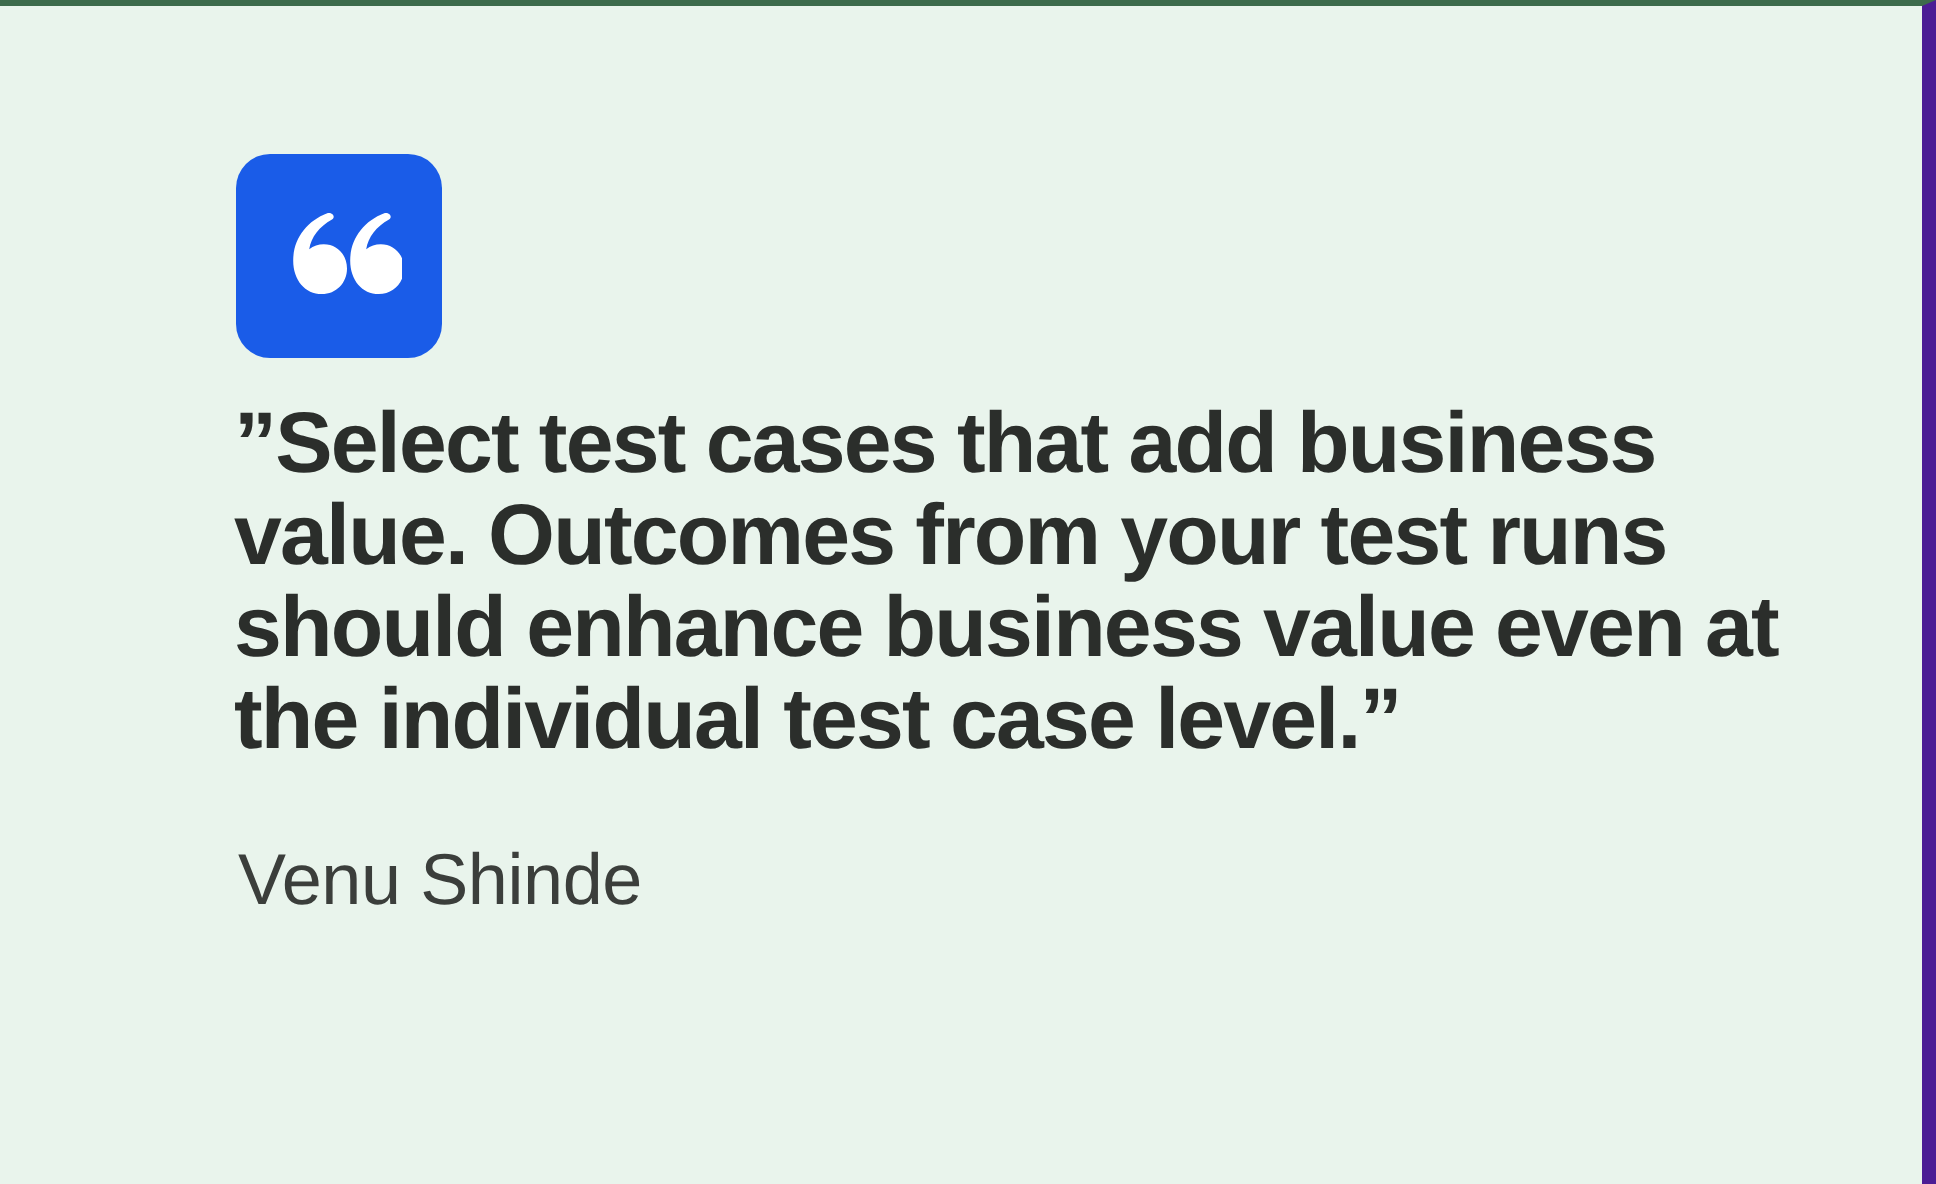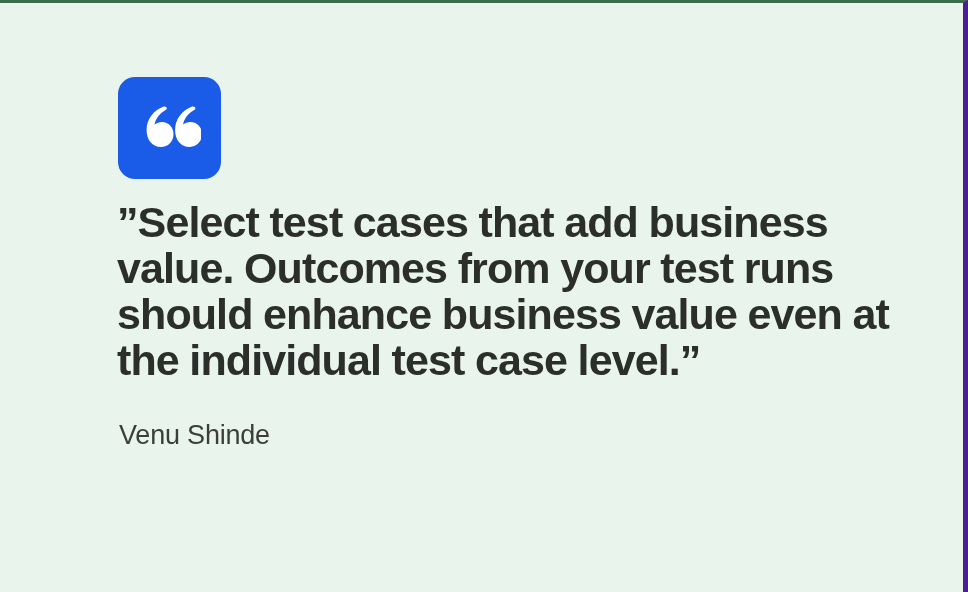--- a/index.html
+++ b/index.html
@@ -14,21 +14,21 @@
     background: #e9f4ec;
   }
 
   #testimonial-card {
     position: relative;
     box-sizing: border-box;
     width: 968px;
     height: 592px;
     background: #e9f4ec;
     border-top: 3px solid #3d6b4c;
-    border-right: 5px solid #4c1d95;
+    border-right: 7px solid #4c1d95;
     overflow: hidden;
   }
 
   
   #quote-badge {
     position: absolute;
     left: 118px;
     top: 74px;
     width: 103px;
     height: 102px;
@@ -62,21 +62,21 @@
 
   
   #attribution {
     position: absolute;
     left: 119px;
     top: 419px;
     width: 790px;
   }
   .attr-line {
     font-family: "Liberation Sans", sans-serif;
-    font-size: 27px;
+    font-size: 36px;
     font-weight: normal;
     line-height: 1.0;
     letter-spacing: -0.2px;
     color: #3b3e3b;
   }
   #author-name {
     margin: 0 0 22px 0;
   }
   #author-title {
     margin: 0;

